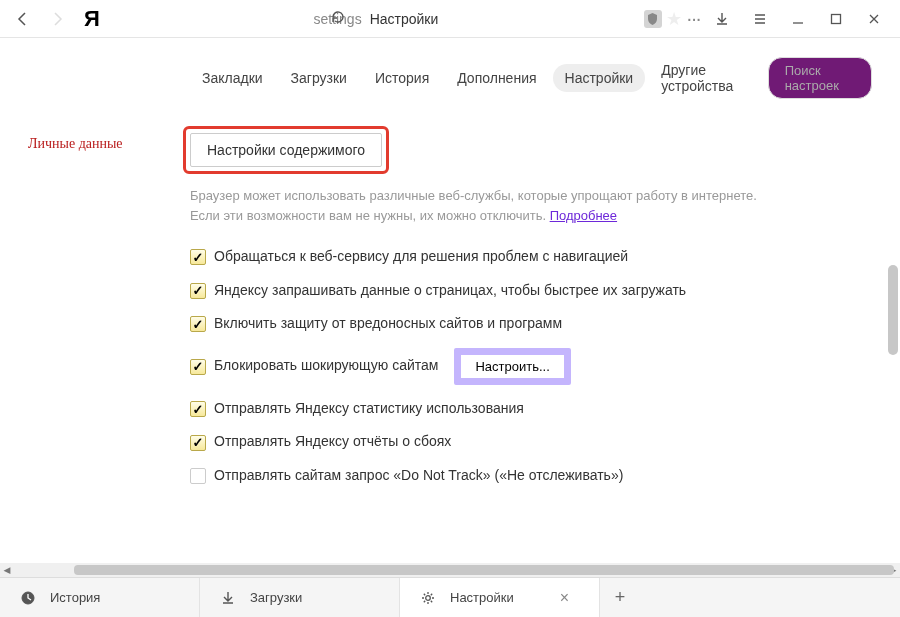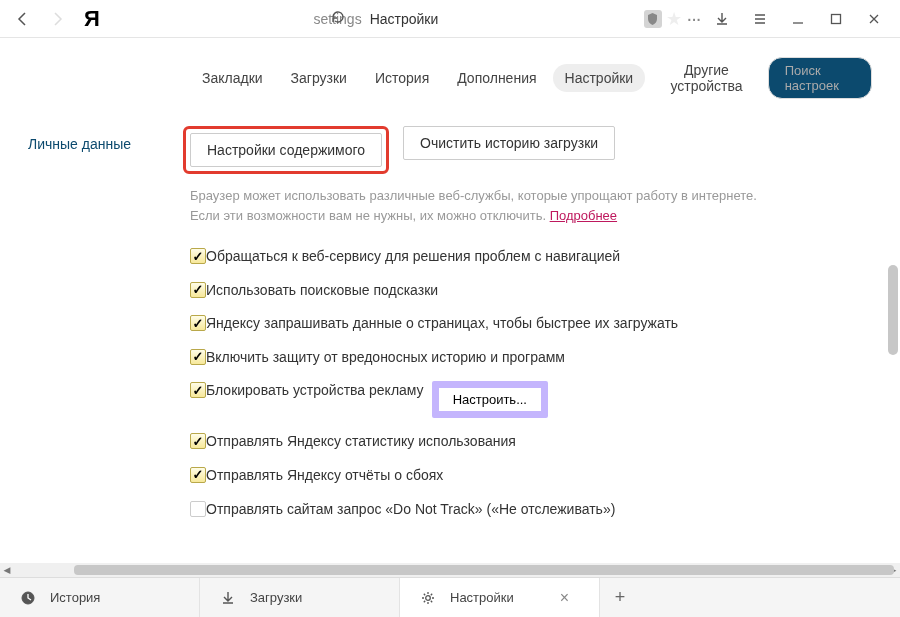--- a/index.html
+++ b/index.html
@@ -14,38 +14,38 @@
   .addr-box { display: flex; align-items: center; gap: 8px; color: #888; font-size: 14px; }
   .addr-reload { position: absolute; left: 218px; color: #555; }
   .addr-title { color: #333; }
   .shield-badge { width: 18px; height: 18px; background: #d4d4d4; border-radius: 3px; display: flex; align-items: center; justify-content: center; }
   .addr-star { color: #eee; font-size: 18px; }
   .chrome-right { display: flex; align-items: center; gap: 2px; }
   .chrome-right .chrome-btn { width: 36px; }
 
   
   .nav-row { display: flex; align-items: center; padding: 18px 28px 12px 190px; gap: 4px; font-size: 14px; color: #444; }
-  .nav-item { padding: 6px 12px; border-radius: 14px; cursor: pointer; text-align: center; }
+  .nav-item { padding: 6px 12px; border-radius: 14px; cursor: pointer; }
   .nav-item.active { background: #eee; }
-  .search-pill { margin-left: auto; padding: 5px 16px; border: 1px solid #ddd; border-radius: 14px; color: #aaa; font-size: 13px; background: #0c4a6e; }
+  .search-pill { margin-left: auto; padding: 5px 16px; border: 1px solid #ddd; border-radius: 14px; color: #aaa; font-size: 13px; background: #701a75; }
 
   
   .content { display: flex; padding: 14px 28px 0 28px; }
-  .section-label { width: 162px; flex-shrink: 0; font-size: 14px; color: #0c4a6e; padding-top: 10px; }
+  .section-label { width: 162px; flex-shrink: 0; font-size: 14px; color: #b91c1c; padding-top: 10px; font-family: Liberation Serif, serif; }
   .section-body { flex: 1; }
 
   .btn-row { display: flex; gap: 14px; margin-bottom: 12px; align-items: flex-start; }
   .app-btn { padding: 8px 16px; border: 1px solid #ccc; background: #fff; font-size: 14px; color: #333; cursor: pointer; border-radius: 2px; }
   .highlight-box { border: 3px solid #e23b2e; border-radius: 6px; padding: 4px; margin-left: -7px; }
 
   .hint { font-size: 13px; color: #999; line-height: 1.5; margin-bottom: 22px; }
-  .hint a { color: #be185d; text-decoration: underline; }
+  .hint a { color: #6d28d9; text-decoration: underline; }
 
   .check-list { display: flex; flex-direction: column; gap: 14px; font-size: 14px; color: #333; }
-  .check-row { display: flex; align-items: flex-start; gap: 0; line-height: 1.4; }
+  .check-row { display: flex; align-items: center; gap: 8px; line-height: 1.4; }
   .check-row .cb { flex-shrink: 0; margin-top: 1px; }
   .cb { width: 16px; height: 16px; border: 1px solid #b9a84a; border-radius: 2px; background: linear-gradient(#fffde8,#f7e89a); display: inline-flex; align-items: center; justify-content: center; }
   .cb.checked::after { content: "✓"; font-size: 13px; color: #000; font-weight: bold; line-height: 1; }
   .cb.unchecked { background: #fff; border-color: #ccc; }
   .inline-btn { padding: 4px 14px; border: 7px solid #c4b5fd; background: #fff; font-size: 13px; margin-left: 8px; border-radius: 2px; cursor: pointer; }
 
   
   .vscroll { position: absolute; right: 2px; top: 40px; width: 12px; height: 530px; }
   .vthumb { position: absolute; right: 0; top: 225px; width: 10px; height: 90px; background: #c7c7c7; border-radius: 5px; }
   .hscroll { position: absolute; left: 0; bottom: 40px; width: 100%; height: 14px; background: #f0f0f0; display: flex; align-items: center; }
@@ -137,46 +137,41 @@
   <div class="search-pill">Поиск настроек</div>
 </div>
 
 <div class="content">
   <div class="section-label">Личные данные</div>
   <div class="section-body">
     <div class="btn-row">
       <div class="highlight-box">
         <button class="app-btn">Настройки содержимого</button>
       </div>
-      <button class="app-btn">Очистить историю загрузки</button>
     </div>
     <div class="hint">
       <span>Браузер может использовать различные веб-службы, которые упрощают работу в интернете.</span><br>
       <span>Если эти возможности вам не нужны, их можно отключить. </span><a href="#">Подробнее</a>
     </div>
     <div class="check-list" id="check-list">
         <div class="check-row">
           <span class="cb checked"></span>
           <span>Обращаться к веб-сервису для решения проблем с навигацией</span>
         </div>
         <div class="check-row">
           <span class="cb checked"></span>
-          <span>Использовать поисковые подсказки</span>
-        </div>
-        <div class="check-row">
-          <span class="cb checked"></span>
           <span>Яндексу запрашивать данные о страницах, чтобы быстрее их загружать</span>
         </div>
         <div class="check-row">
           <span class="cb checked"></span>
-          <span>Включить защиту от вредоносных историю и программ</span>
-        </div>
-        <div class="check-row">
-          <span class="cb checked"></span>
-          <span>Блокировать устройства рекламу</span>
+          <span>Включить защиту от вредоносных сайтов и программ</span>
+        </div>
+        <div class="check-row">
+          <span class="cb checked"></span>
+          <span>Блокировать шокирующую сайтам</span>
           <button class="inline-btn">Настроить...</button>
         </div>
         <div class="check-row">
           <span class="cb checked"></span>
           <span>Отправлять Яндексу статистику использования</span>
         </div>
         <div class="check-row">
           <span class="cb checked"></span>
           <span>Отправлять Яндексу отчёты о сбоях</span>
         </div>

